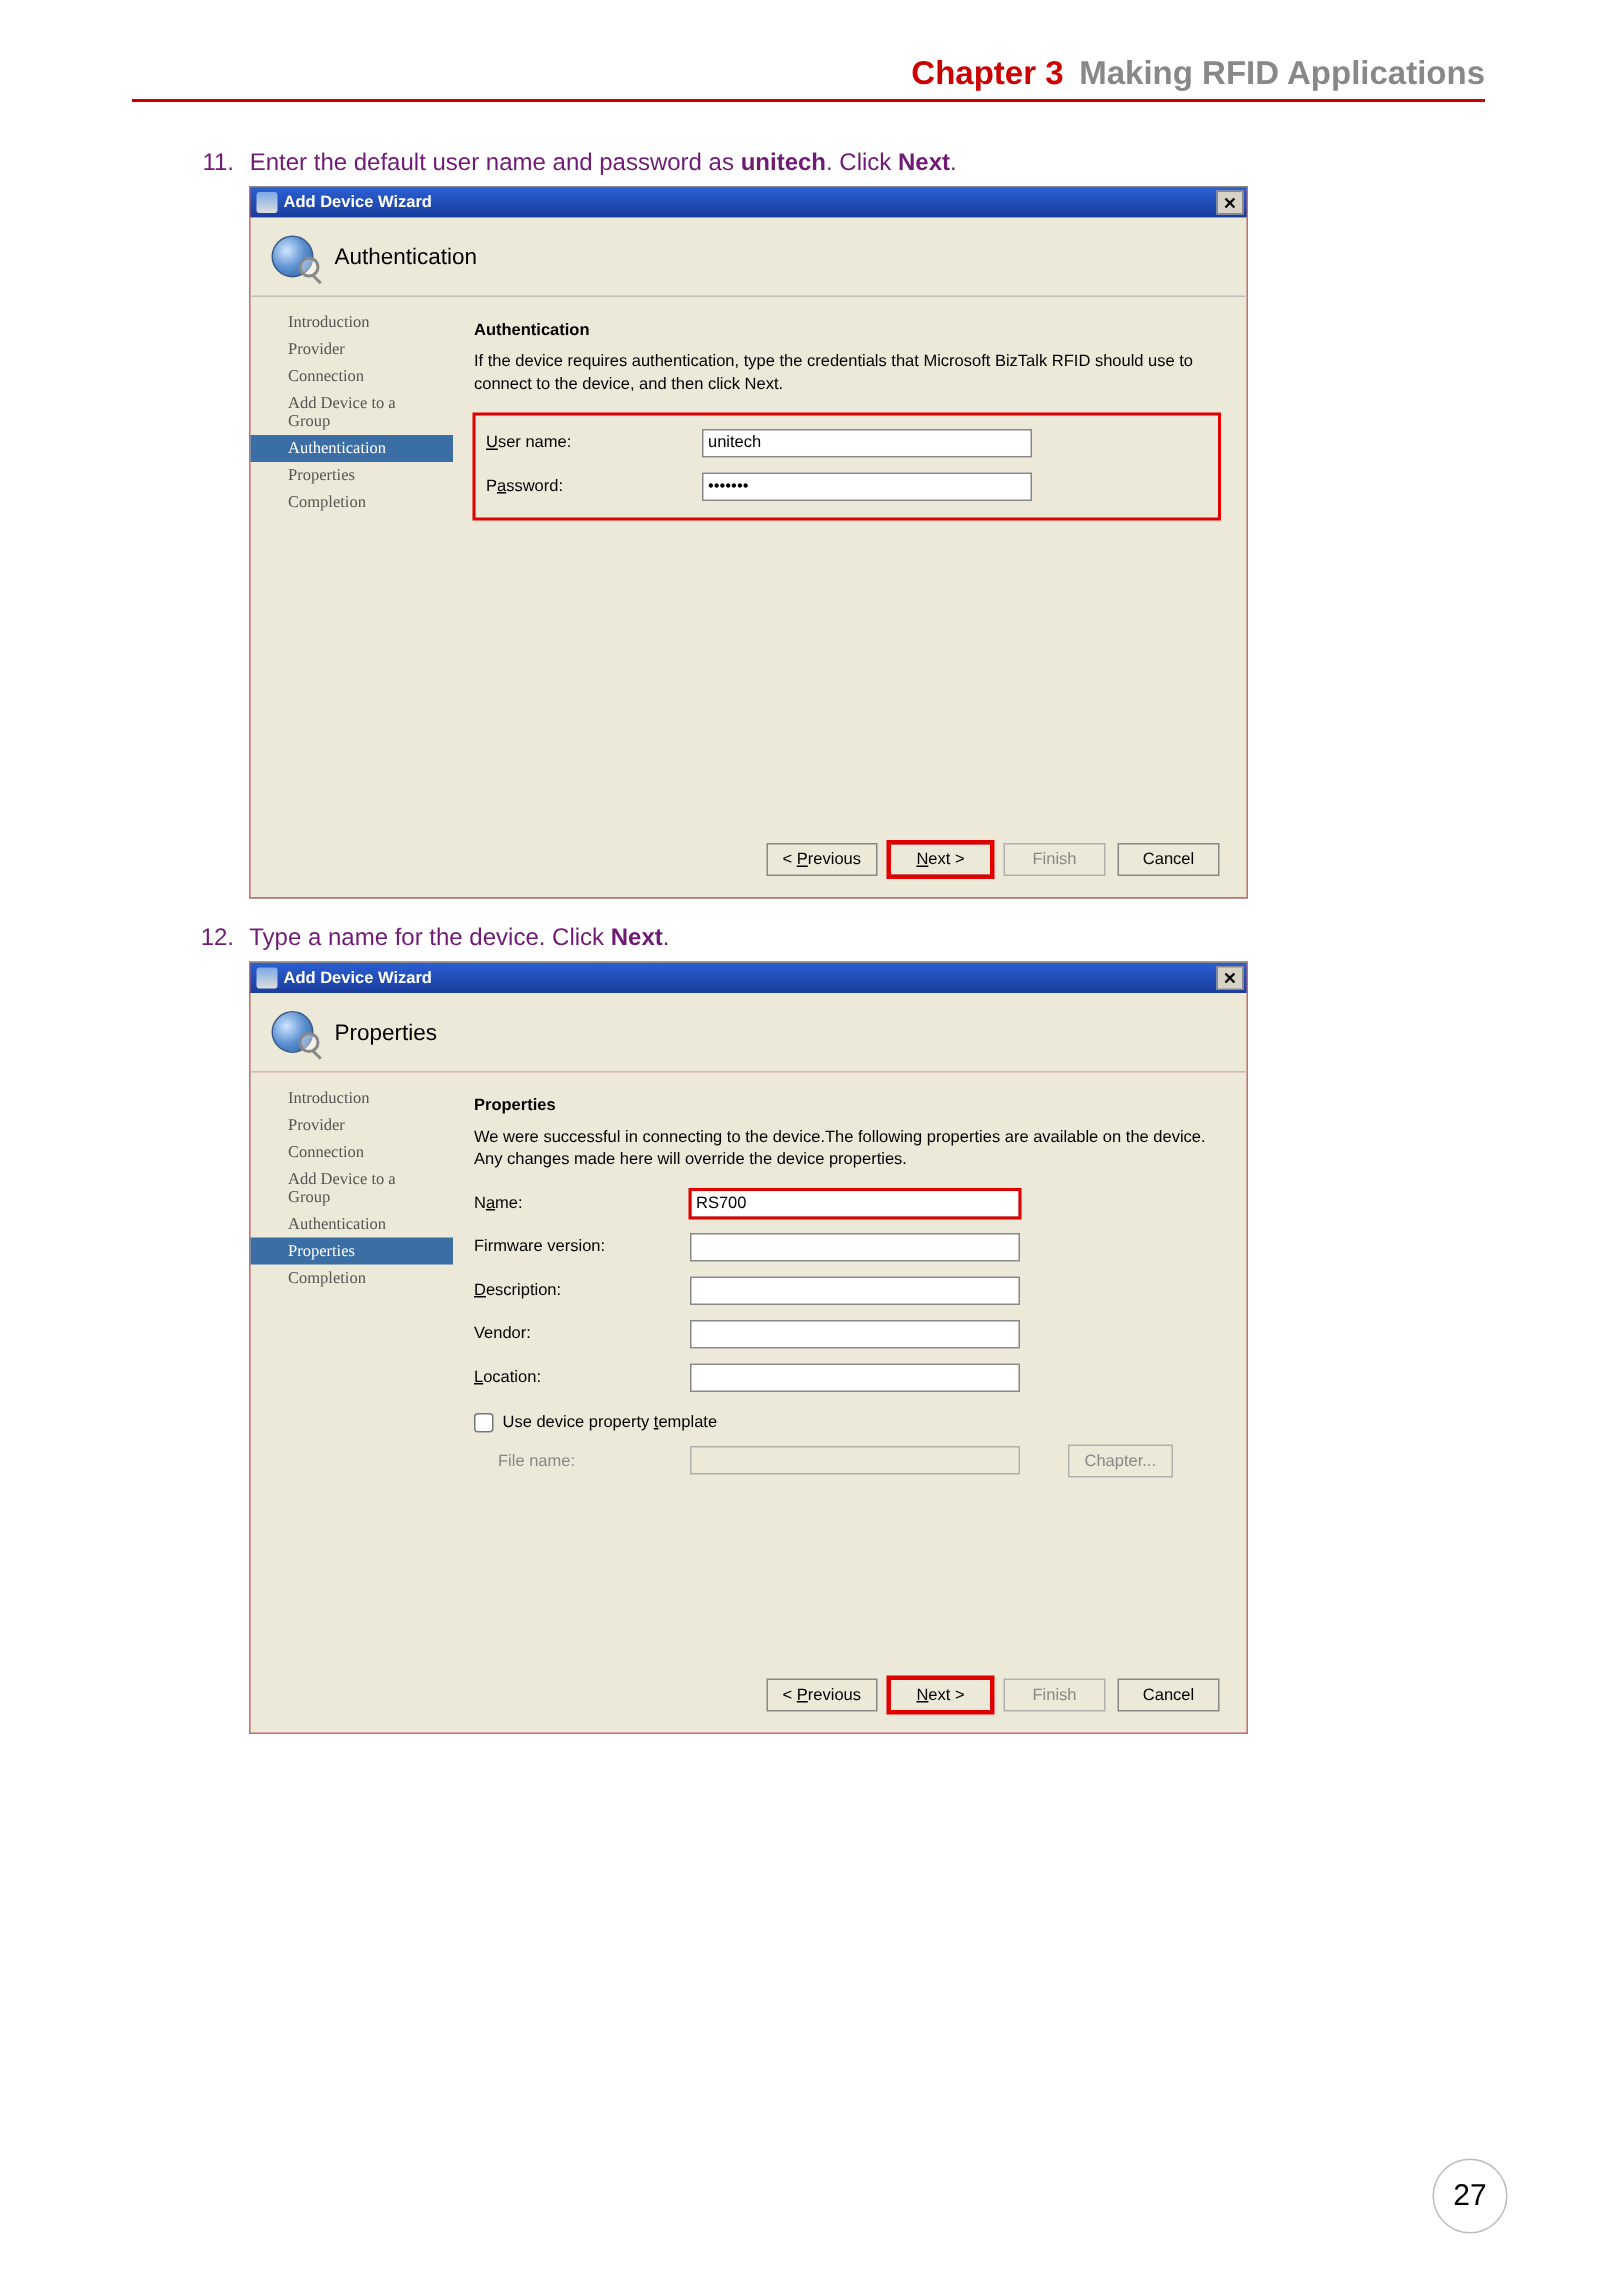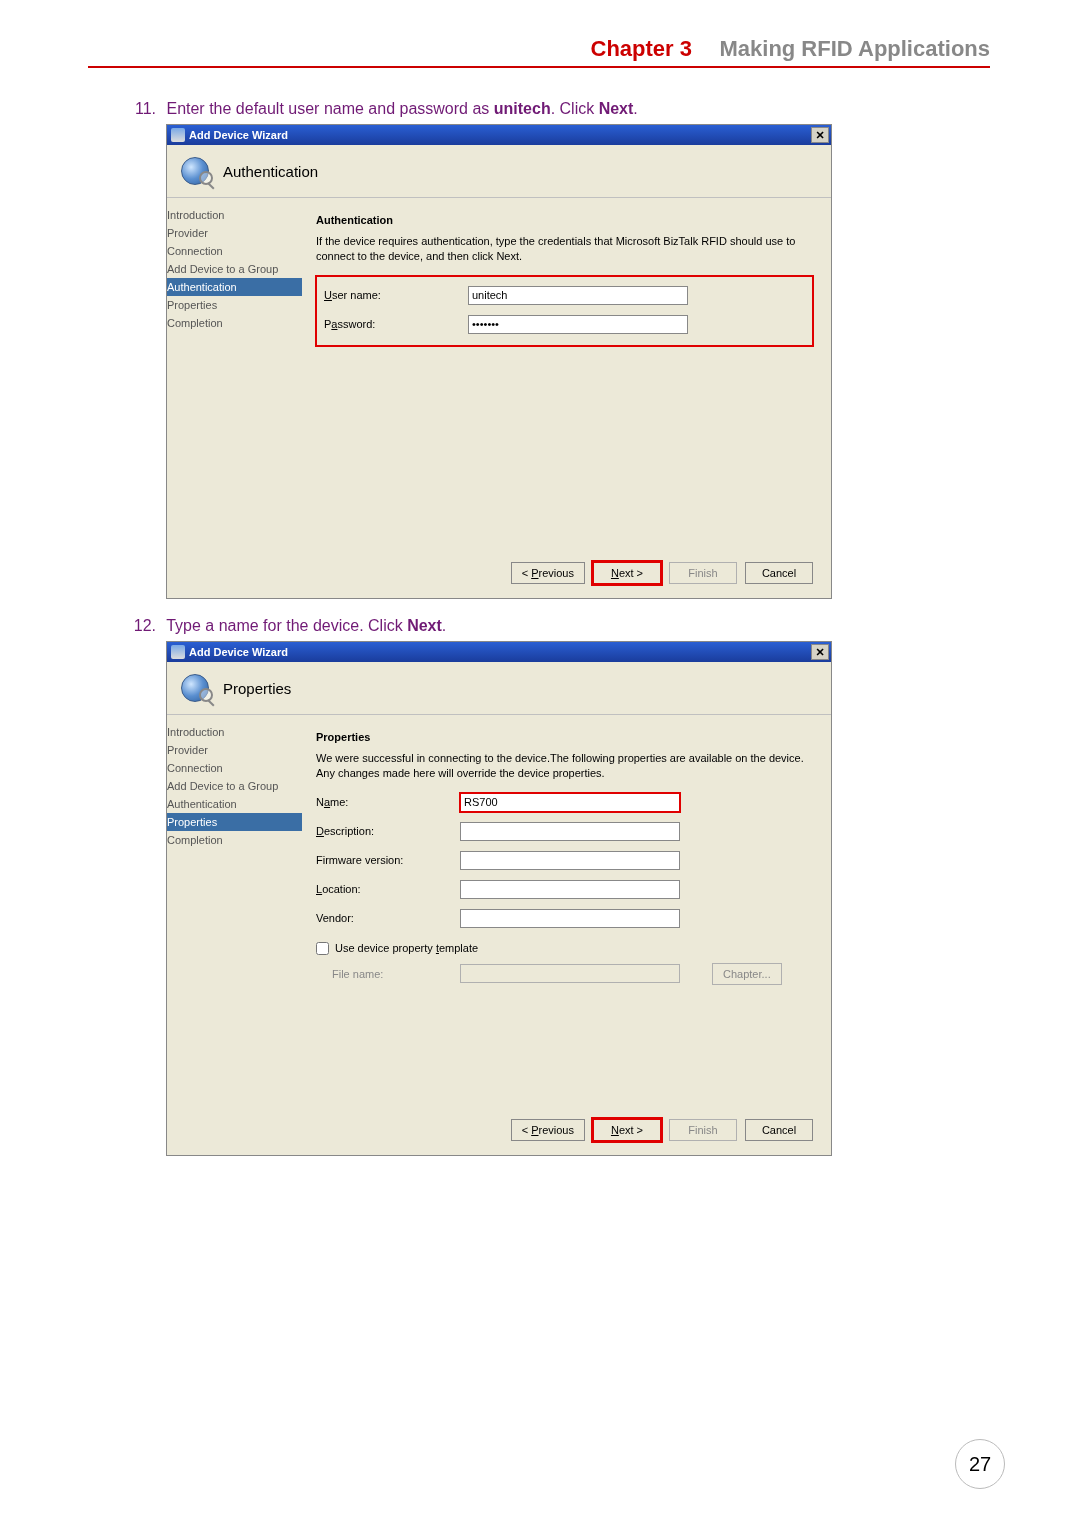--- a/index.html
+++ b/index.html
@@ -10,21 +10,21 @@
     font-family: Arial, Helvetica, sans-serif;
     position: relative;
   }
   .page-header {
     position: absolute;
     top: 36px; left: 0; right: 0;
     text-align: right;
     padding-right: 90px;
   }
   .page-header .chap { color: #cc0000; font-weight: bold; font-size: 22px; }
-  .page-header .title { color: #888; font-weight: bold; font-size: 22px; margin-left: 23px; }
+  .page-header .title { color: #888; font-weight: bold; font-size: 22px; margin-left: 6px; }
   .red-rule {
     position: absolute;
     top: 66px; left: 88px; right: 90px;
     border-bottom: 2px solid #cc0000;
   }
   .content {
     position: absolute;
     top: 82px; left: 124px; right: 90px;
   }
   .step-text {
@@ -107,24 +107,25 @@
   .wizard-body {
     display:flex;
     min-height: 400px;
   }
   .nav-col {
     width: 135px;
     background: #ece9d8;
     padding: 8px 0;
   }
   .nav-item {
-    padding: 3px 0;
+    padding: 3px 25px;
     color: #555;
     font-size: 11px;
     cursor:pointer;
+    font-family:Liberation Serif, serif;
   }
   .nav-item.active {
     background: #3a6ea5;
     color: #fff;
   }
   .main-col {
     flex: 1;
     padding: 16px 18px 14px 14px;
     background: #ece9d8;
     position: relative;
@@ -291,33 +292,33 @@
       </div>
       <div class="main-col">
         <div class="section-title">Properties</div>
         <div class="section-desc">We were successful in connecting to the device.The following properties are available on the device. Any changes made here will override the device properties.</div>
 
         <div class="form-row">
           <label>N<u>a</u>me:</label>
           <input type="text" class="hl-red" value="RS700" style="">
         </div>
         <div class="form-row">
+          <label>Firmware version:</label>
+          <input type="text" value="" style="">
+        </div>
+        <div class="form-row">
           <label><u>D</u>escription:</label>
           <input type="text" value="" style="">
         </div>
         <div class="form-row">
-          <label>Firmware version:</label>
+          <label>Vendor:</label>
           <input type="text" value="" style="">
         </div>
         <div class="form-row">
           <label><u>L</u>ocation:</label>
-          <input type="text" value="" style="">
-        </div>
-        <div class="form-row">
-          <label>Vendor:</label>
           <input type="text" value="" style="">
         </div>
         <div class="chk-row">
           <input type="checkbox" style="">
           <span>Use device property <u>t</u>emplate</span>
         </div>
         <div class="form-row">
           <label class="disabled" style="padding-left:16px;"><u style="text-decoration:none;">F</u>ile name:</label>
           <input type="text" class="disabled" disabled="" value="" style="">
           <button class="win-btn disabled" style="margin-left:8px;">Chapter...</button>

